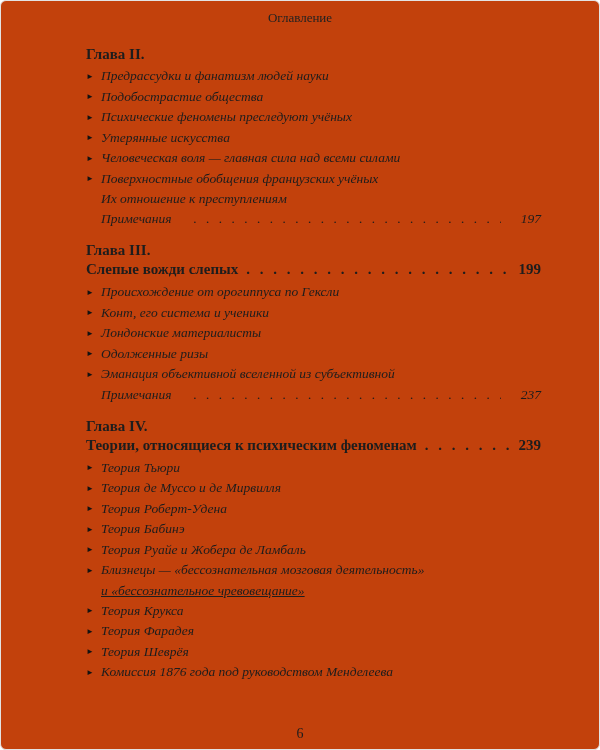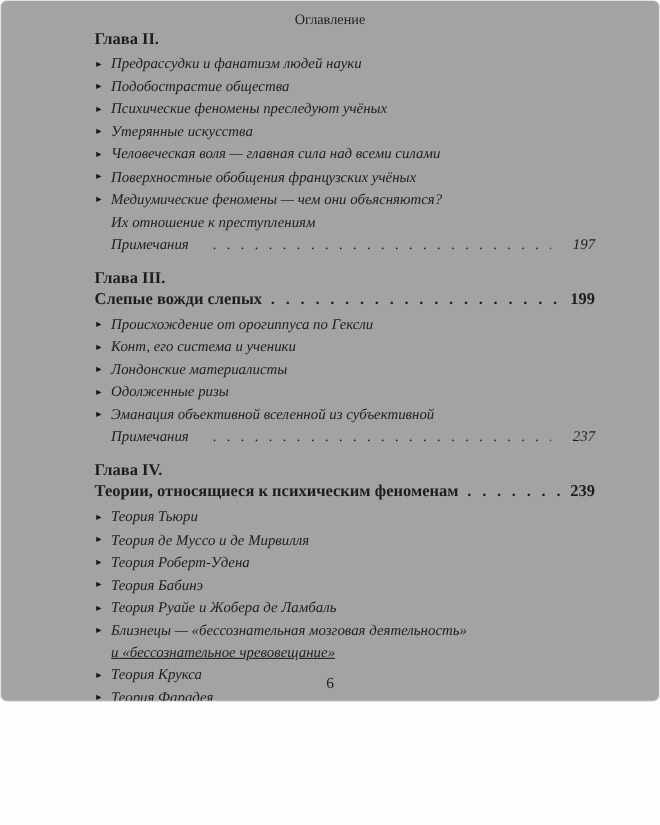--- a/index.html
+++ b/index.html
@@ -6,35 +6,35 @@
   html, body { margin: 0; padding: 0; }
   body {
     width: 600px; height: 750px;
     background: #fdfdfd;
     font-family: "Liberation Serif", "DejaVu Serif", serif;
     color: #1d1d1d;
     -webkit-font-smoothing: antialiased;
   }
   .page {
     position: relative;
-    width: 600px; height: 638px;
-    background: #a3a3a3;
+    width: 600px; height: 750px;
+    background: #c2410c;
     border: 1px solid #e3e3e3;
     border-radius: 6px;
     padding: 8px 58px 0 85px;
     overflow: hidden;
   }
   .header {
     margin: 0 -58px 0 -85px;
     text-align: center;
     font-size: 13px;
     line-height: 18px;
     color: #222;
   }
-  .chapter { }
+  .chapter { margin-top: 18px; }
   .chapter.c3, .chapter.c4 { margin-top: 12px; }
   .chapter-label {
     font-weight: bold;
     font-size: 15px;
     line-height: 18px;
     white-space: nowrap;
   }
   .title-line {
     display: flex;
     align-items: baseline;
@@ -108,23 +108,20 @@
       </li>
       <li class="item">
         <span class="bullet">►</span><span class="item-text">Утерянные искусства</span>
       </li>
       <li class="item">
         <span class="bullet">►</span><span class="item-text">Человеческая воля — главная сила над всеми силами</span>
       </li>
       <li class="item">
         <span class="bullet">►</span><span class="item-text">Поверхностные обобщения французских учёных</span>
       </li>
-      <li class="item">
-        <span class="bullet">►</span><span class="item-text">Медиумические феномены — чем они объясняются?</span>
-      </li>
       <li class="item no-bullet">
         <span class="item-text">Их отношение к преступлениям</span>
       </li>
       <li class="notes">
         <span class="notes-label">Примечания</span>
         <span class="dots"></span>
         <span class="note-page">197</span>
       </li>
     </ul>
   </section>

